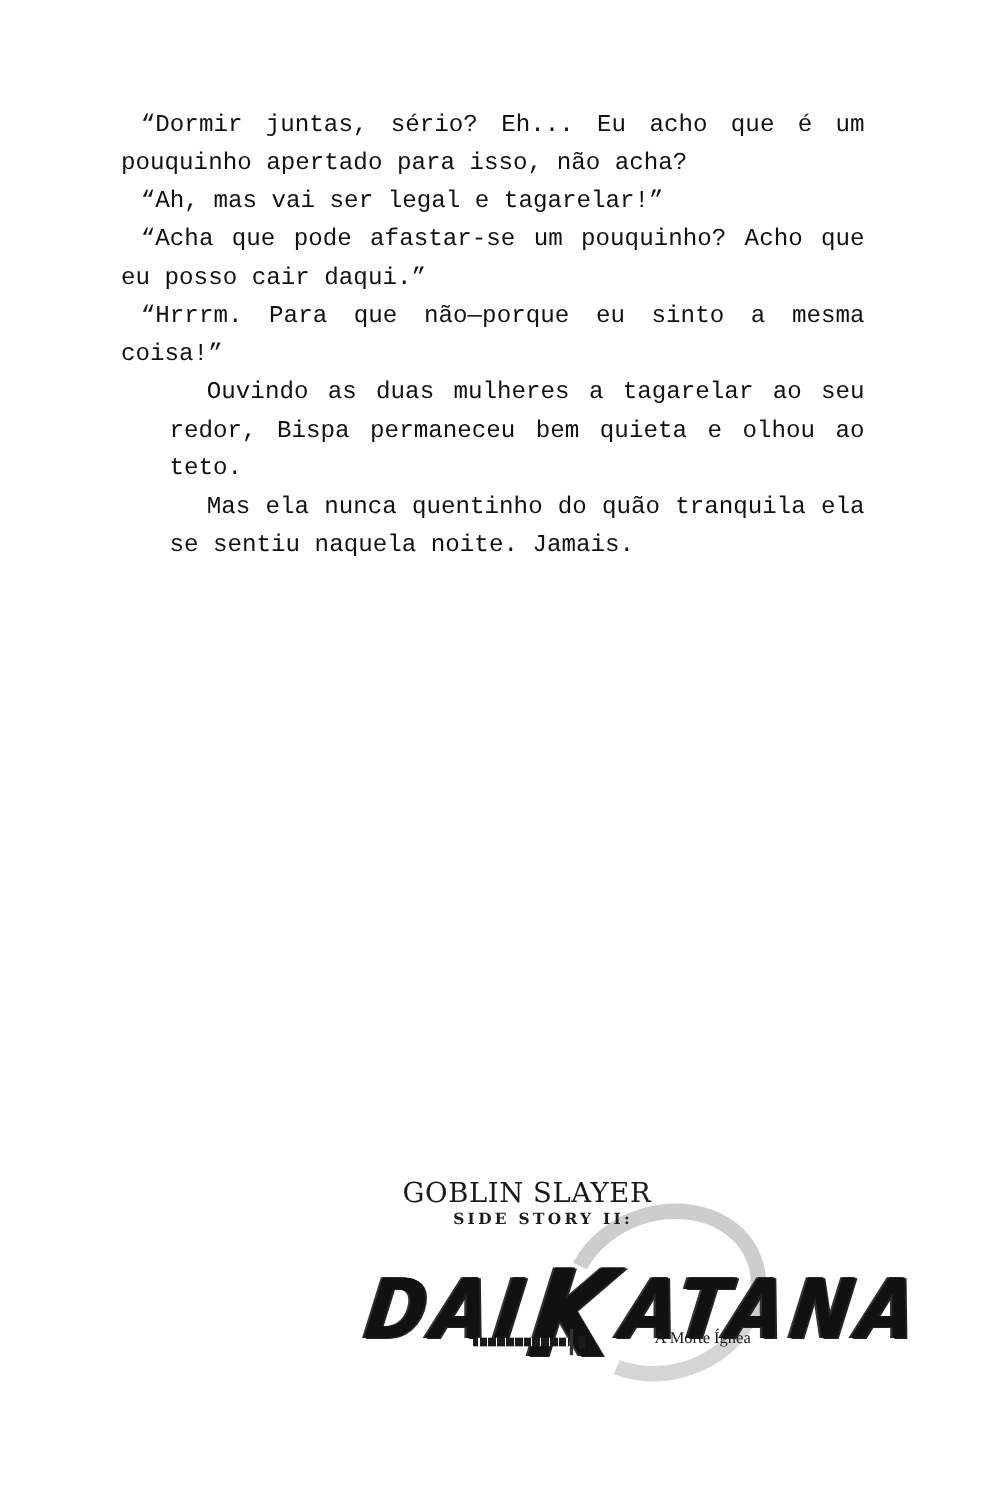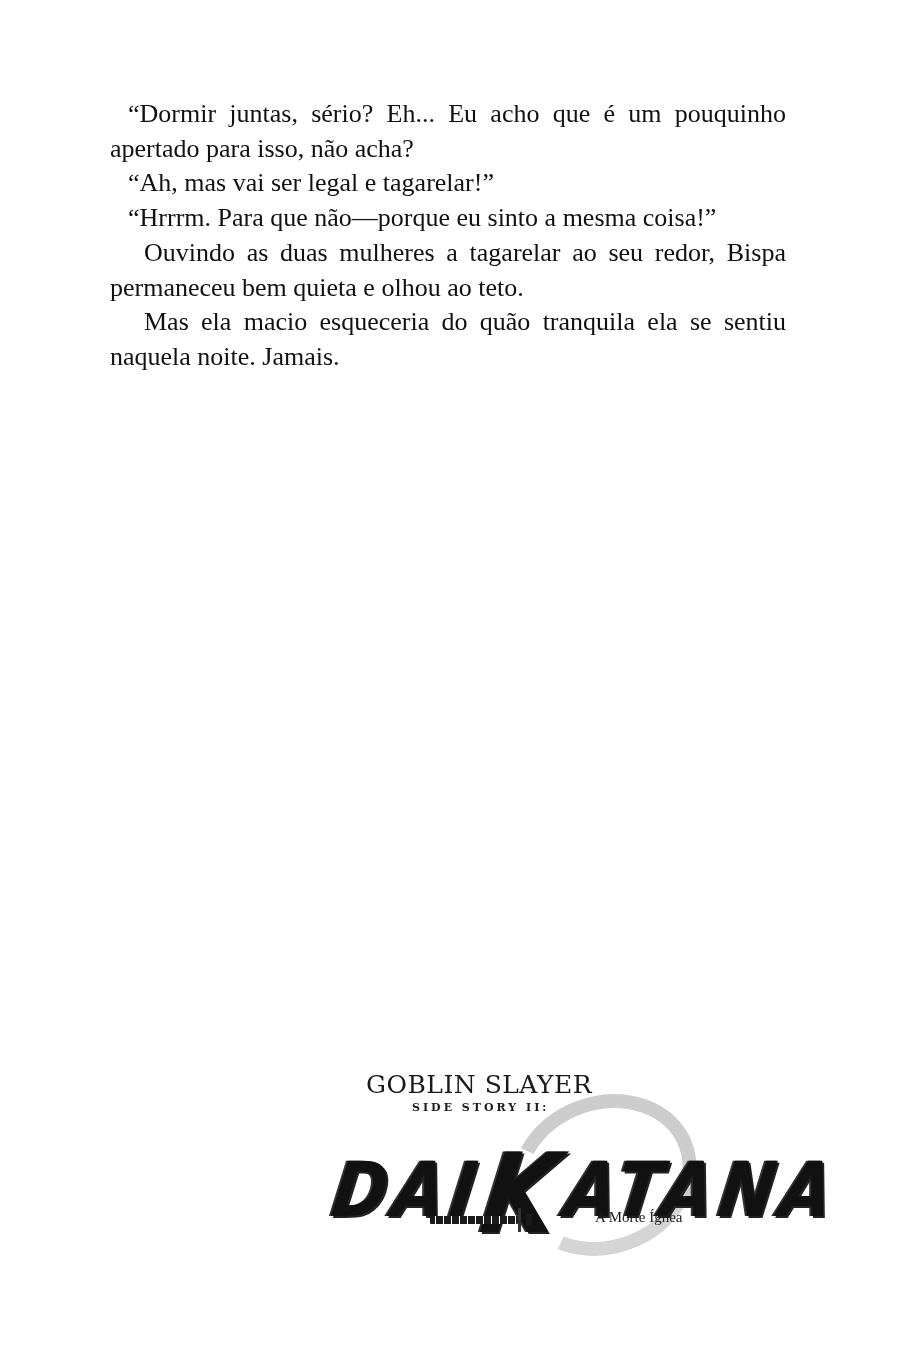--- a/index.html
+++ b/index.html
@@ -1,42 +1,42 @@
 <!DOCTYPE html>
 <html><head>
   <meta charset="utf-8">
   <style>
     html, body { margin: 0; padding: 0; background: #ffffff; }
     body { width: 900px; height: 1350px; position: relative; overflow: hidden; }
     .page {
       position: absolute; left: 110px; top: 97px; width: 676px;
-      font-family: Liberation Serif, serif;
-      font-size: 26px; line-height: 34.7px; color: #111111;
+      font-family: Liberation Mono, monospace;
+      font-size: 22px; line-height: 34.7px; color: #111111;
     }
     .para { margin: 0; text-align: justify; hyphens: none; }
     .para.dialogue { text-indent: 18px; }
-    .para.narrative { text-indent: 34px; }
+    .para.narrative { text-indent: 34px; margin-left: 44px; }
 
     .logo {
       position: absolute; left: 340px; top: 1066px; width: 440px; height: 190px;
     }
     .logo-swirl {
       position: absolute; left: 170px; top: 30px; width: 160px; height: 130px;
       border-radius: 50%;
       border: 14px solid #bdbdbd; border-left-color: transparent; border-bottom-color: #c8c8c8;
       opacity: 0.75; transform: rotate(-20deg);
     }
     .logo-series {
       position: absolute; left: 26px; top: 4px;
       font-family: "DejaVu Serif", serif; font-size: 25px; letter-spacing: 0.5px;
       color: #1a1a1a; white-space: nowrap; text-align: center;
     }
     .logo-sub {
       position: absolute; left: 72px; top: 35px;
-      font-family: "DejaVu Serif", serif; font-weight: bold; font-size: 11px; letter-spacing: 3px;
+      font-family: "DejaVu Serif", serif; font-weight: bold; font-size: 14px; letter-spacing: 3px;
       color: #1a1a1a; white-space: nowrap;
     }
     .logo-main {
       position: absolute; left: 4px; top: 48px;
       font-family: "DejaVu Sans", sans-serif; font-weight: bold; font-style: italic;
       font-size: 66px; letter-spacing: 6px; color: #111; white-space: nowrap;
       transform: skewX(-8deg) scaleY(1.15); transform-origin: left top;
       text-shadow: 2px 1px 0 #222, -2px 0 0 #333;
     }
     .logo-main .big-k { font-size: 96px; position: relative; top: 14px; margin: 0 2px; }
@@ -55,23 +55,24 @@
       position: absolute; left: 255px; top: 143px;
       font-family: "Liberation Serif", serif; font-size: 15px; color: #1a1a1a; white-space: nowrap;
     }
   </style>
 </head>
 <body>
 
 <div class="page">
   <p class="para dialogue">“Dormir juntas, sério? Eh... Eu acho que é um pouquinho apertado para isso, não acha?</p>
   <p class="para dialogue">“Ah, mas vai ser legal e tagarelar!”</p>
+  <p class="para dialogue">“Acha que pode afastar-se um pouquinho? Acho que eu posso cair daqui.”</p>
   <p class="para dialogue">“Hrrrm. Para que não—porque eu sinto a mesma coisa!”</p>
   <p class="para narrative">Ouvindo as duas mulheres a tagarelar ao seu redor, Bispa permaneceu bem quieta e olhou ao teto.</p>
-  <p class="para narrative">Mas ela macio esqueceria do quão tranquila ela se sentiu naquela noite. Jamais.</p>
+  <p class="para narrative">Mas ela nunca quentinho do quão tranquila ela se sentiu naquela noite. Jamais.</p>
 </div>
 
 <div class="logo">
   <div class="logo-swirl"></div>
   <div class="logo-series">GOBLIN SLAYER</div>
   <div class="logo-sub">SIDE STORY II:</div>
   <div class="logo-main">
     <span>DAI</span><span class="big-k">K</span><span>ATANA</span>
   </div>
   <div class="logo-sword"></div>

